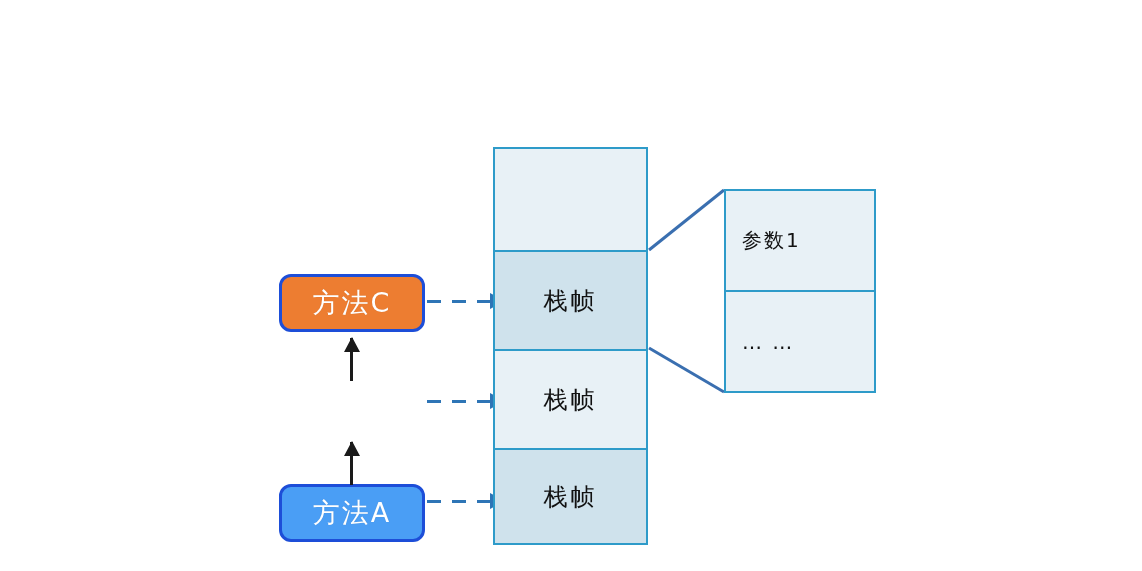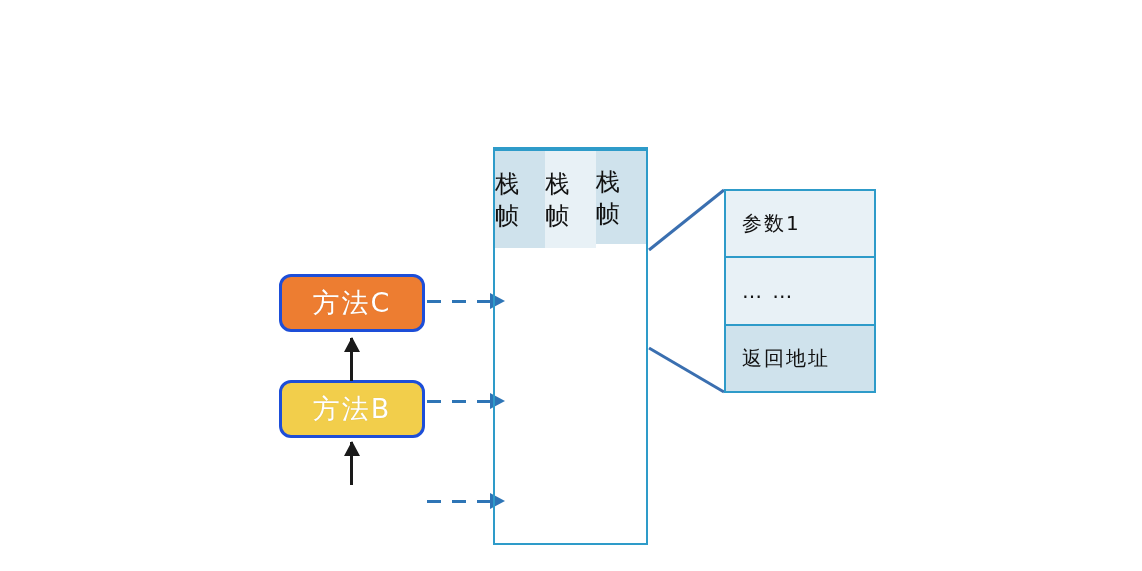--- a/index.html
+++ b/index.html
@@ -90,20 +90,21 @@
   #dashed-a { left: 427px; top: 500px; }
 
   
   #stack-column {
     position: absolute;
     left: 493px; top: 147px;
     width: 155px; height: 398px;
     box-sizing: border-box;
     border: 2px solid #2E9BC9;
     display: flex;
+    flex-direction: column;
   }
   .stack-cell {
     box-sizing: border-box;
     display: flex;
     align-items: center;
     justify-content: center;
     font-size: 24px;
     letter-spacing: 3px;
     color: #111111;
   }
@@ -147,24 +148,24 @@
 </style>
 </head>
 <body>
 
 <div id="canvas">
 
   <div class="method-box" id="method-c">
     <span>方法C</span>
   </div>
 
-  <div class="method-box" id="method-b">
-    <span>方法B</span>
-  </div>
-
+
+  <div class="method-box" id="method-a">
+    <span>方法A</span>
+  </div>
 
   <div class="call-arrow" id="call-arrow-b-to-c"></div>
   <div class="call-arrow" id="call-arrow-a-to-b"></div>
 
   <div class="dashed-arrow" id="dashed-c"></div>
   <div class="dashed-arrow" id="dashed-b"></div>
   <div class="dashed-arrow" id="dashed-a"></div>
 
   <div id="stack-column">
     <div class="stack-cell cell-light" id="stack-cell-empty">
@@ -186,18 +187,15 @@
     <line x1="649" y1="348" x2="724" y2="392" stroke="#3A6FB0" stroke-width="3"></line>
   </svg>
 
   <div id="frame-detail-panel">
     <div class="detail-row cell-light">
       <span>参数1</span>
     </div>
     <div class="detail-row cell-light">
       <span>… …</span>
     </div>
-    <div class="detail-row cell-dark">
-      <span>返回地址</span>
-    </div>
   </div>
 
 </div>
 
 </body></html>

